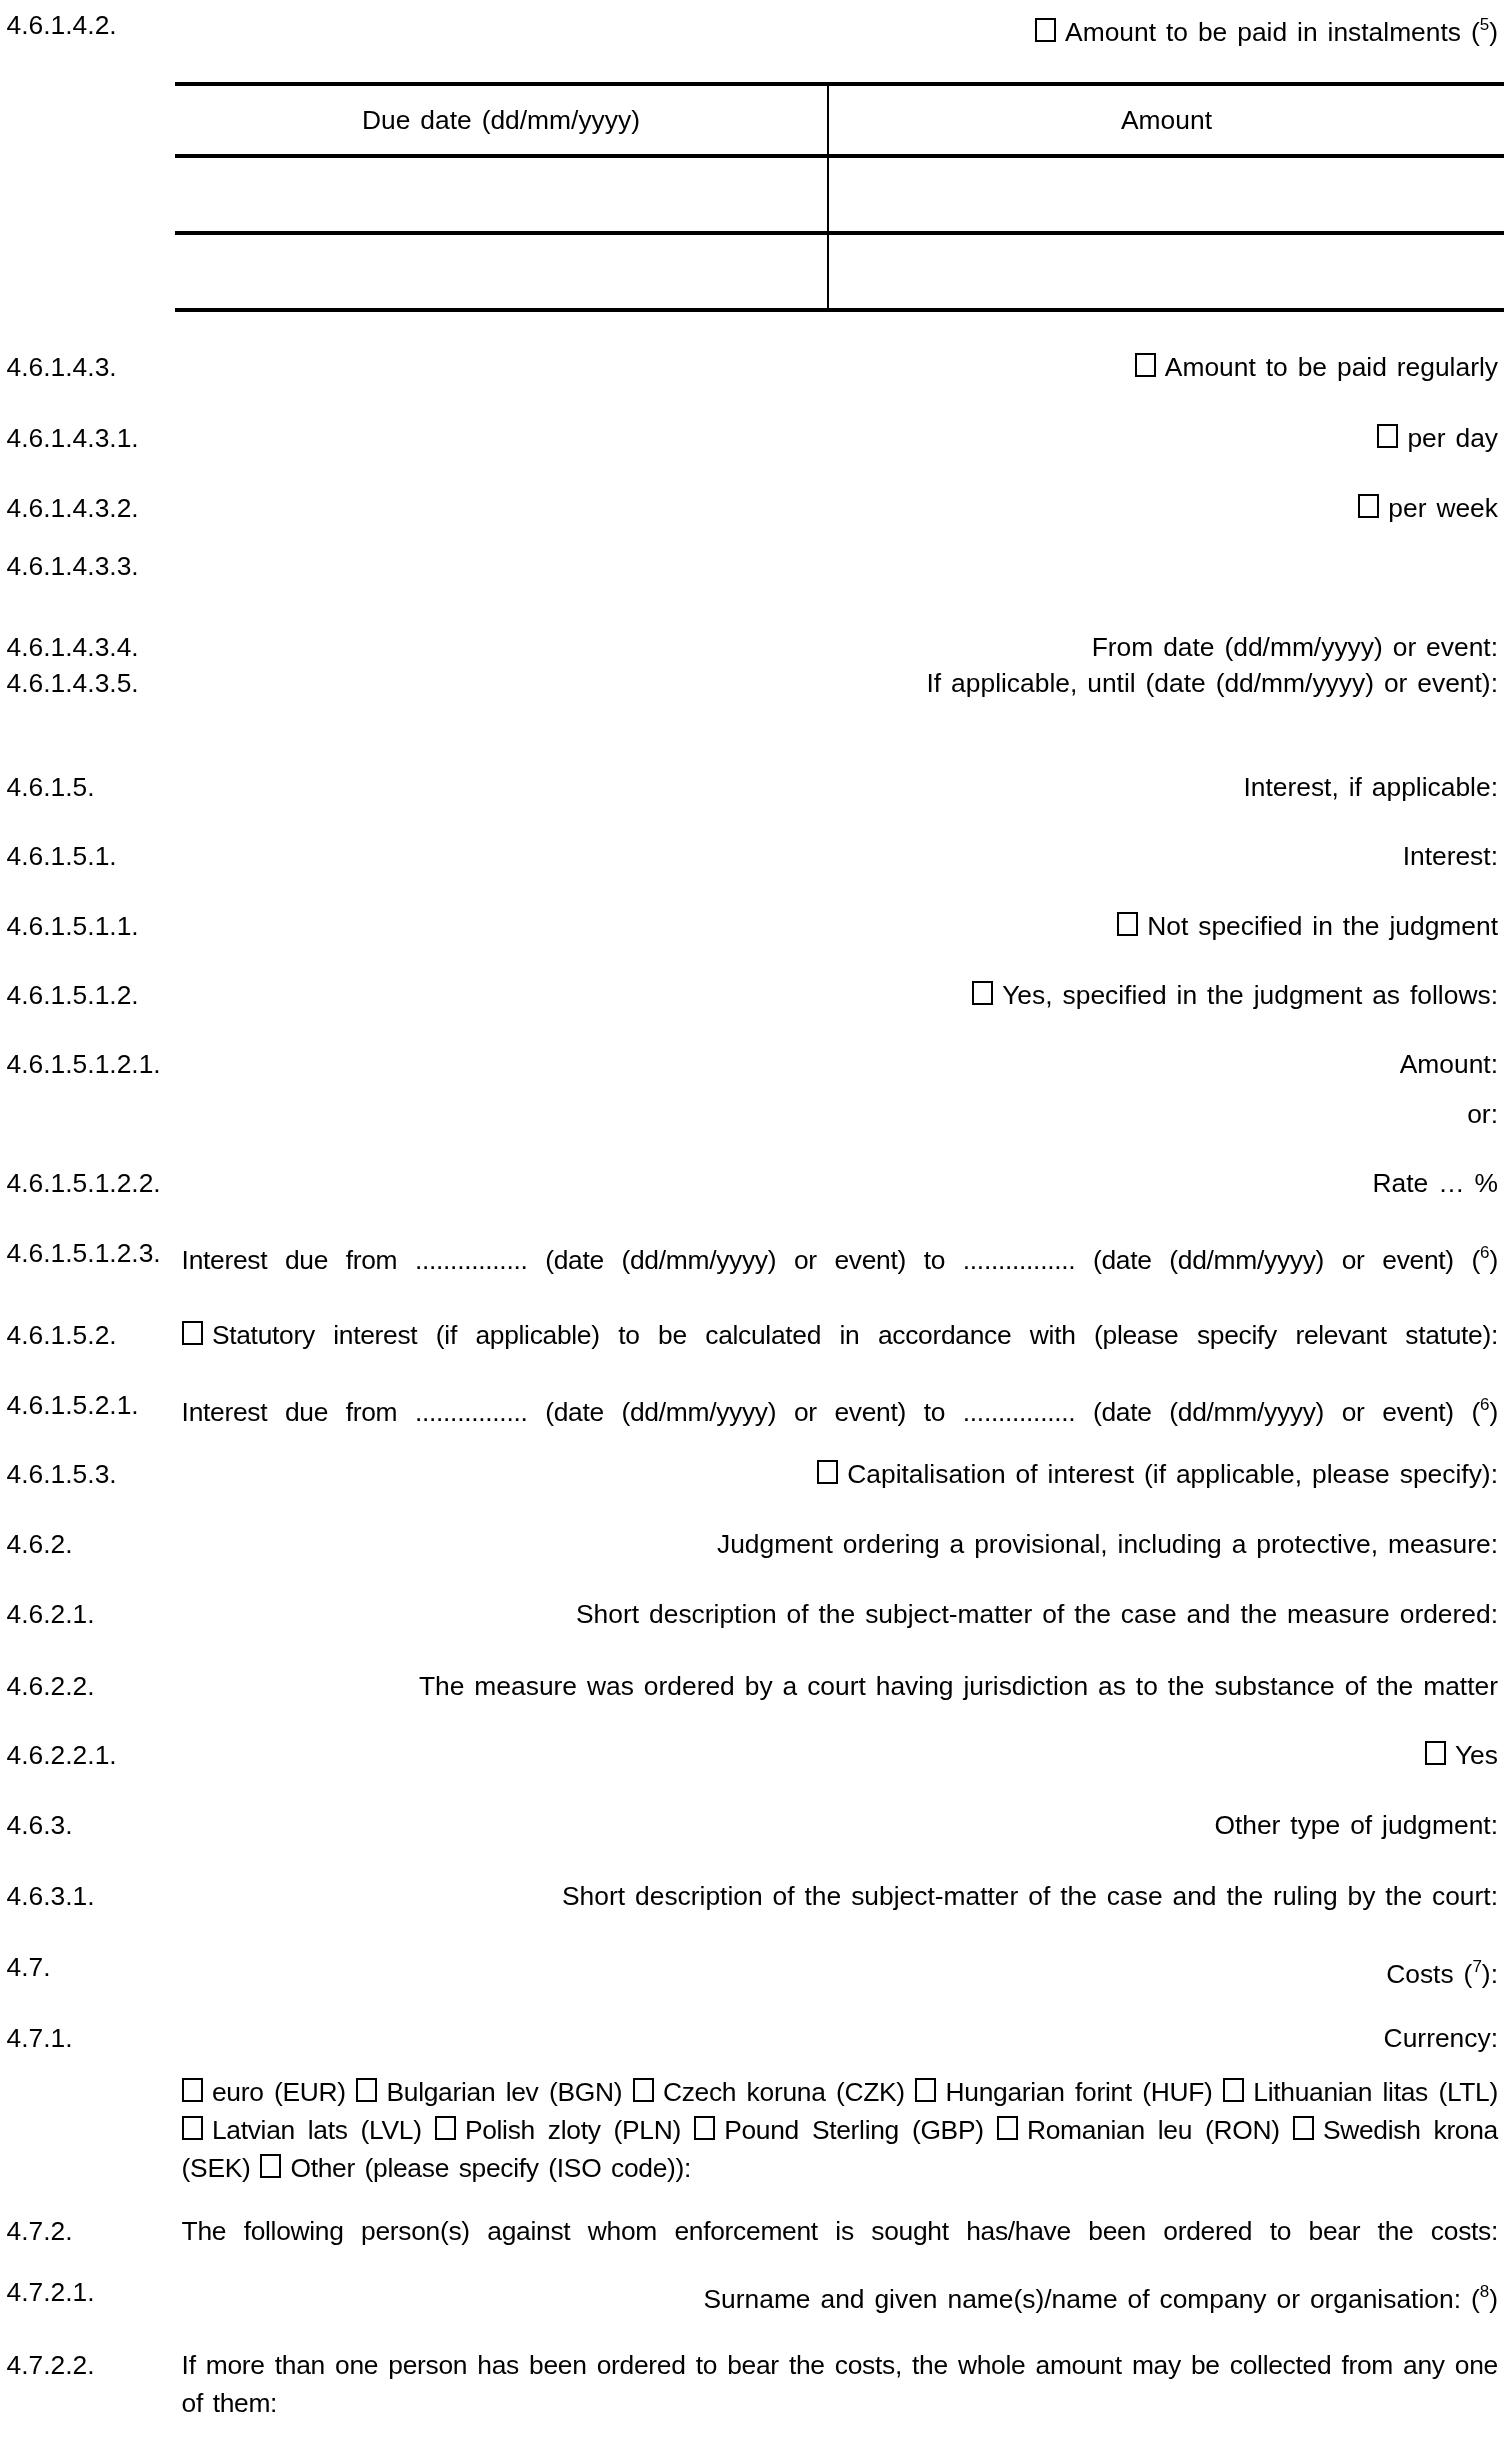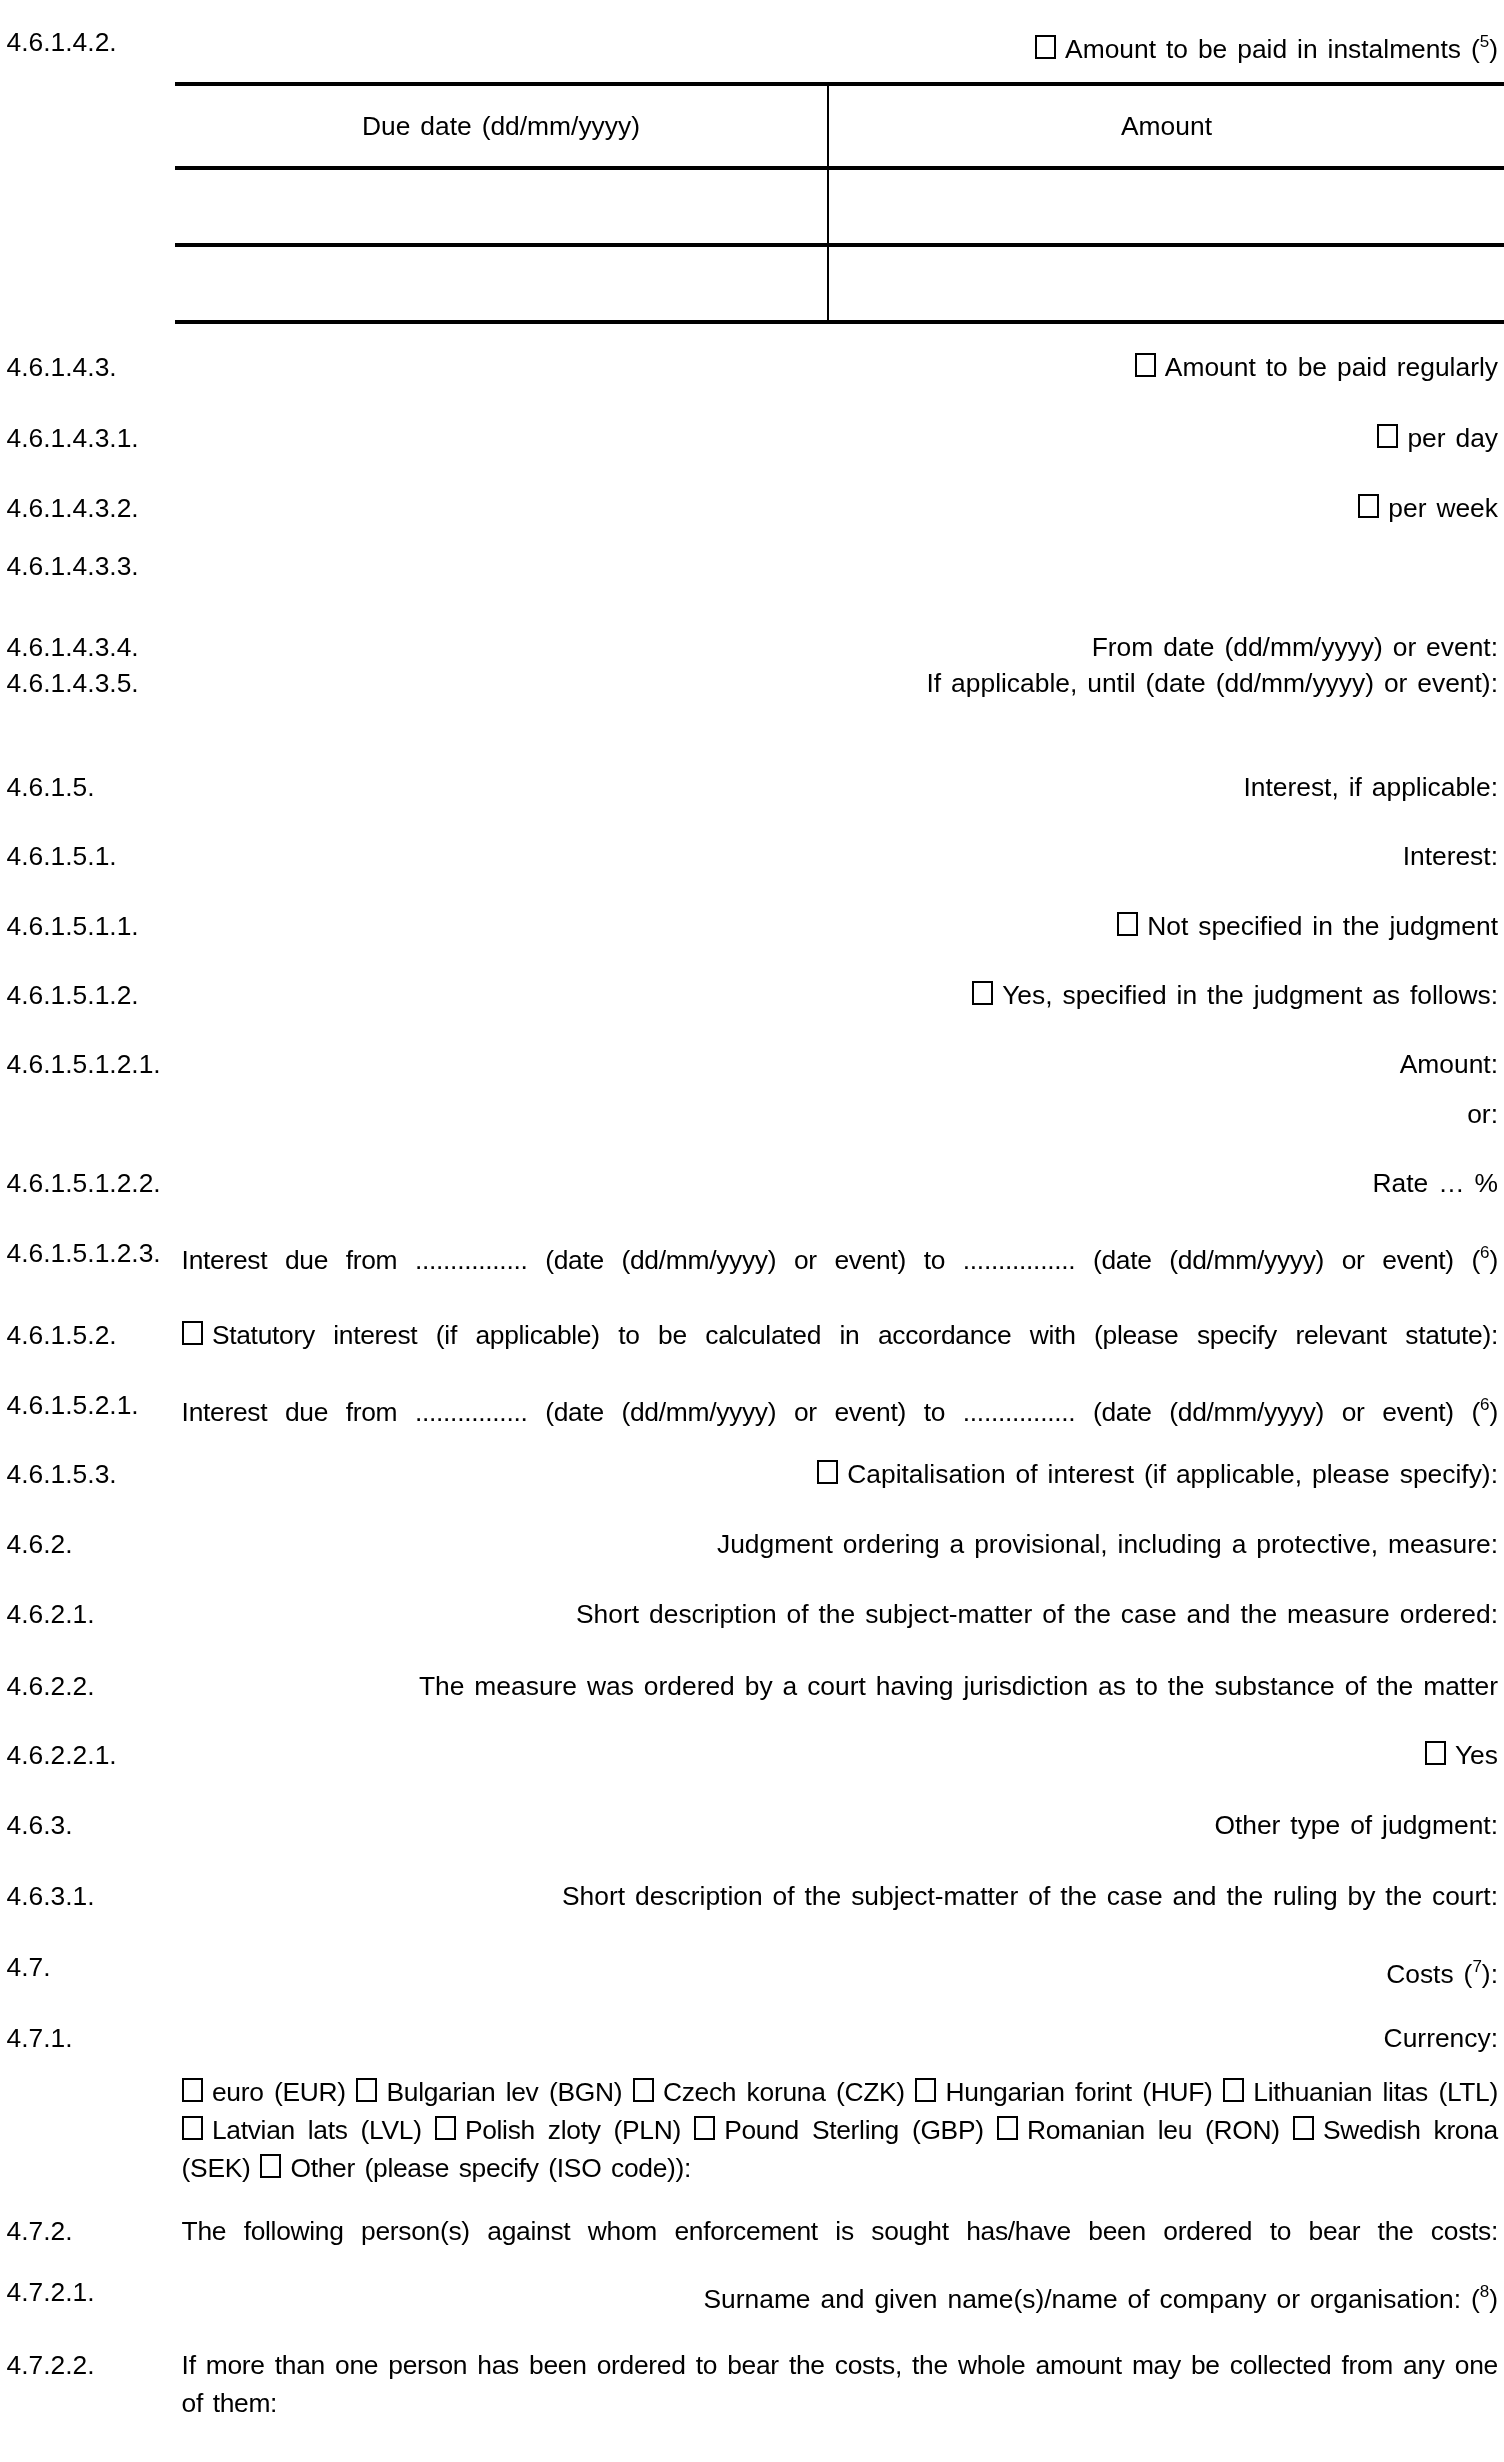--- a/index.html
+++ b/index.html
@@ -35,28 +35,28 @@
     border-top: 4.6px solid #000; border-bottom: 4.6px solid #000;
   }
   .trow { display: flex; }
   .trow.sep { border-bottom: 4.6px solid #000; }
   .tcell {
     display: flex; align-items: center; justify-content: center;
     text-align: center;
   }
   .tcell.c1 { width: 652px; border-right: 2.6px solid #000; flex: none; }
   .tcell.c2 { flex: 1; }
-  .trow.hdr .tcell { height: 80px; }
+  .trow.hdr .tcell { height: 68px; }
   .trow.body1 .tcell { height: 73px; }
   .trow.body2 .tcell { height: 73px; }
 </style>
 </head>
 <body>
 
-<div class="row" style="top:23px">
+<div class="row" style="top:6px">
   <div class="num">4.6.1.4.2.</div>
   <div class="content"><span class="cb"></span><span>Amount to be paid in instalments</span> <span class="fnref">(<sup class="fn">5</sup>)</span></div>
 </div>
 
 <div class="itable">
   <div class="trow hdr sep">
     <div class="tcell c1">Due date (dd/mm/yyyy)</div>
     <div class="tcell c2">Amount</div>
   </div>
   <div class="trow body1 sep">

